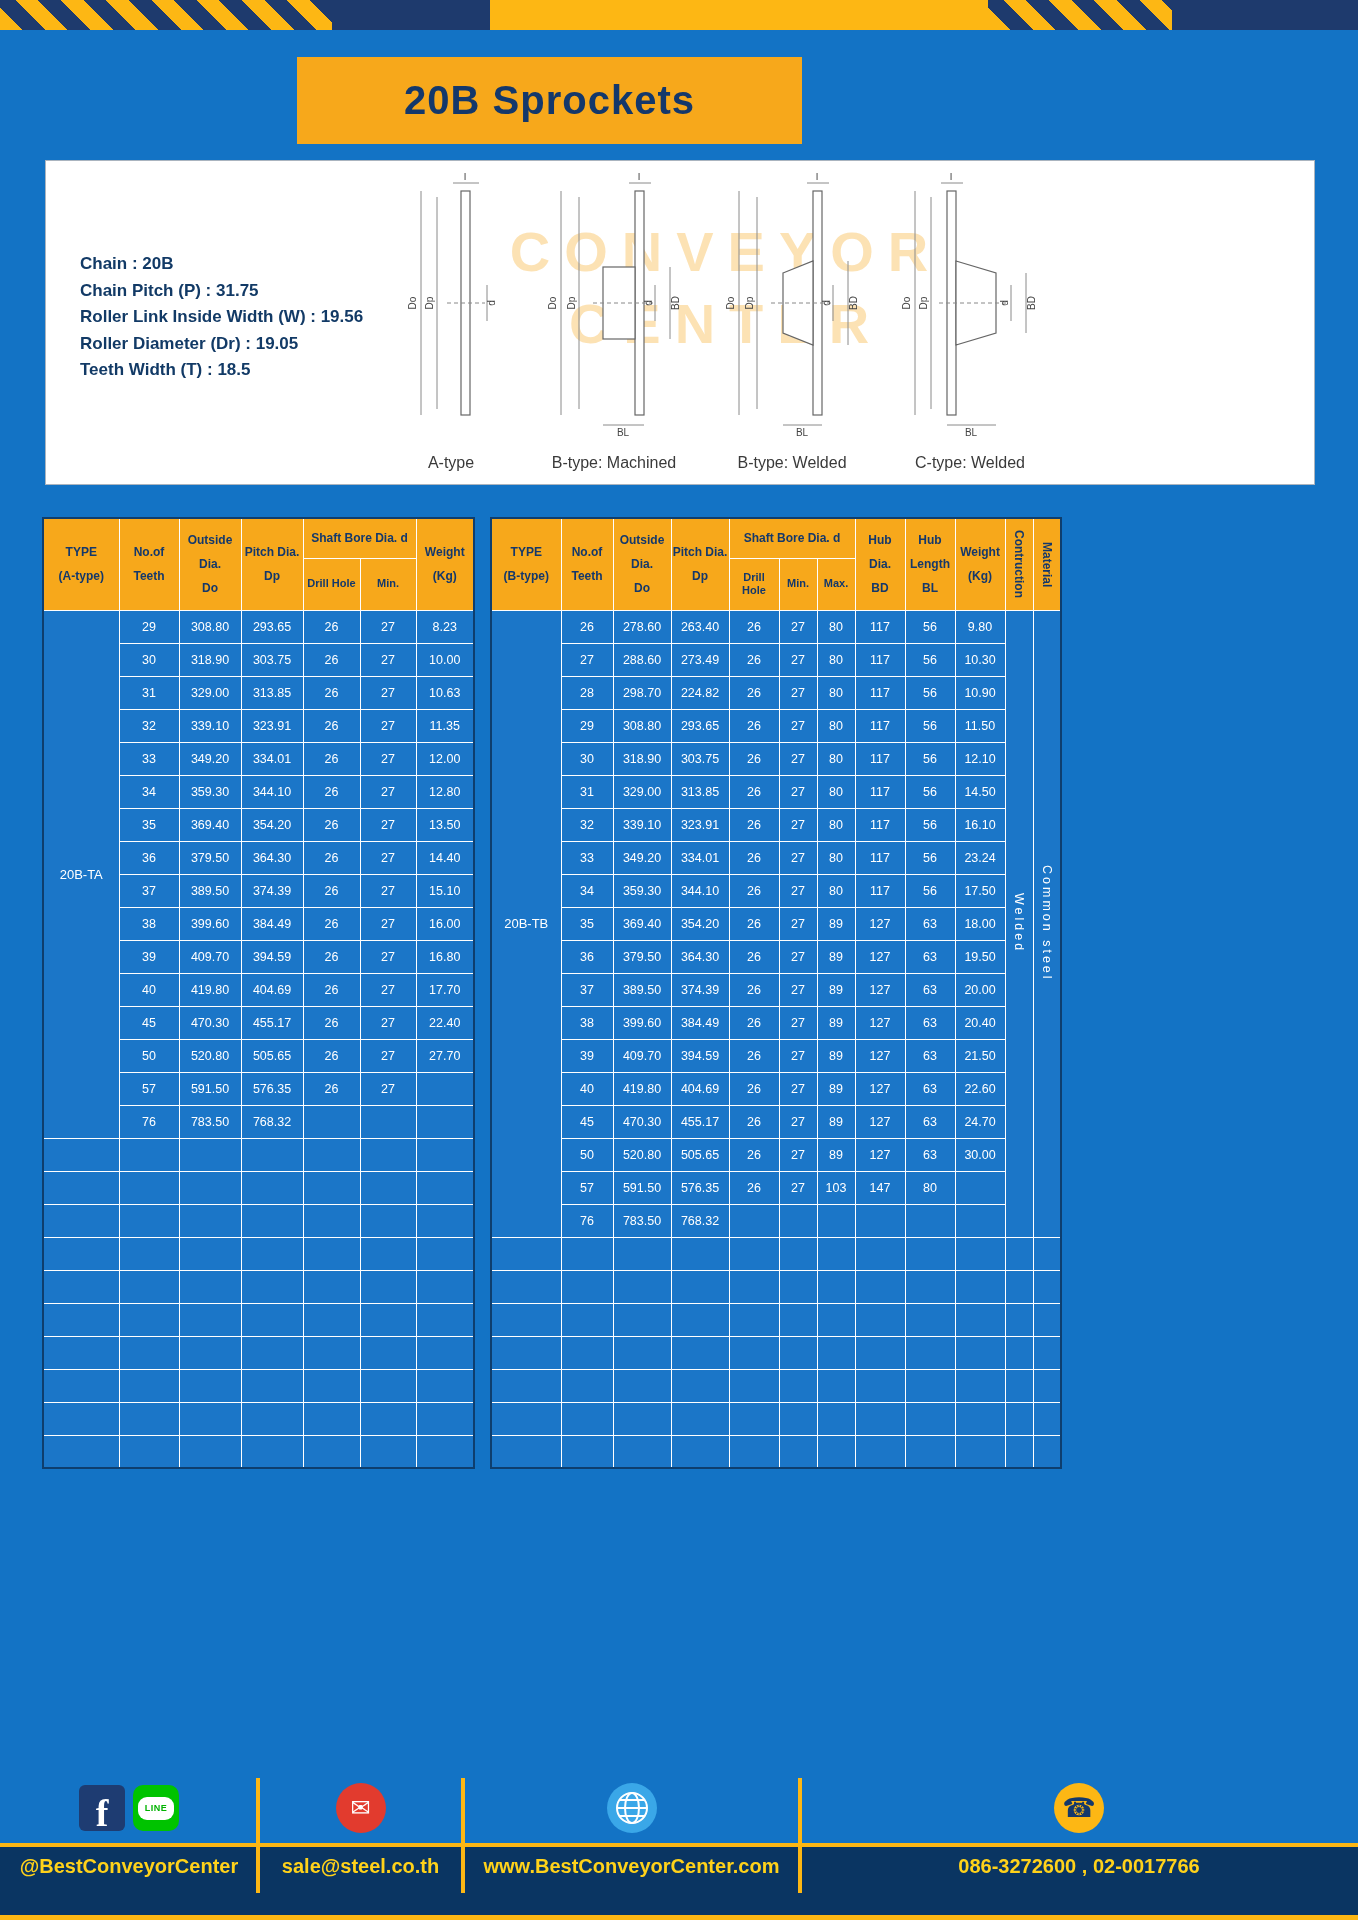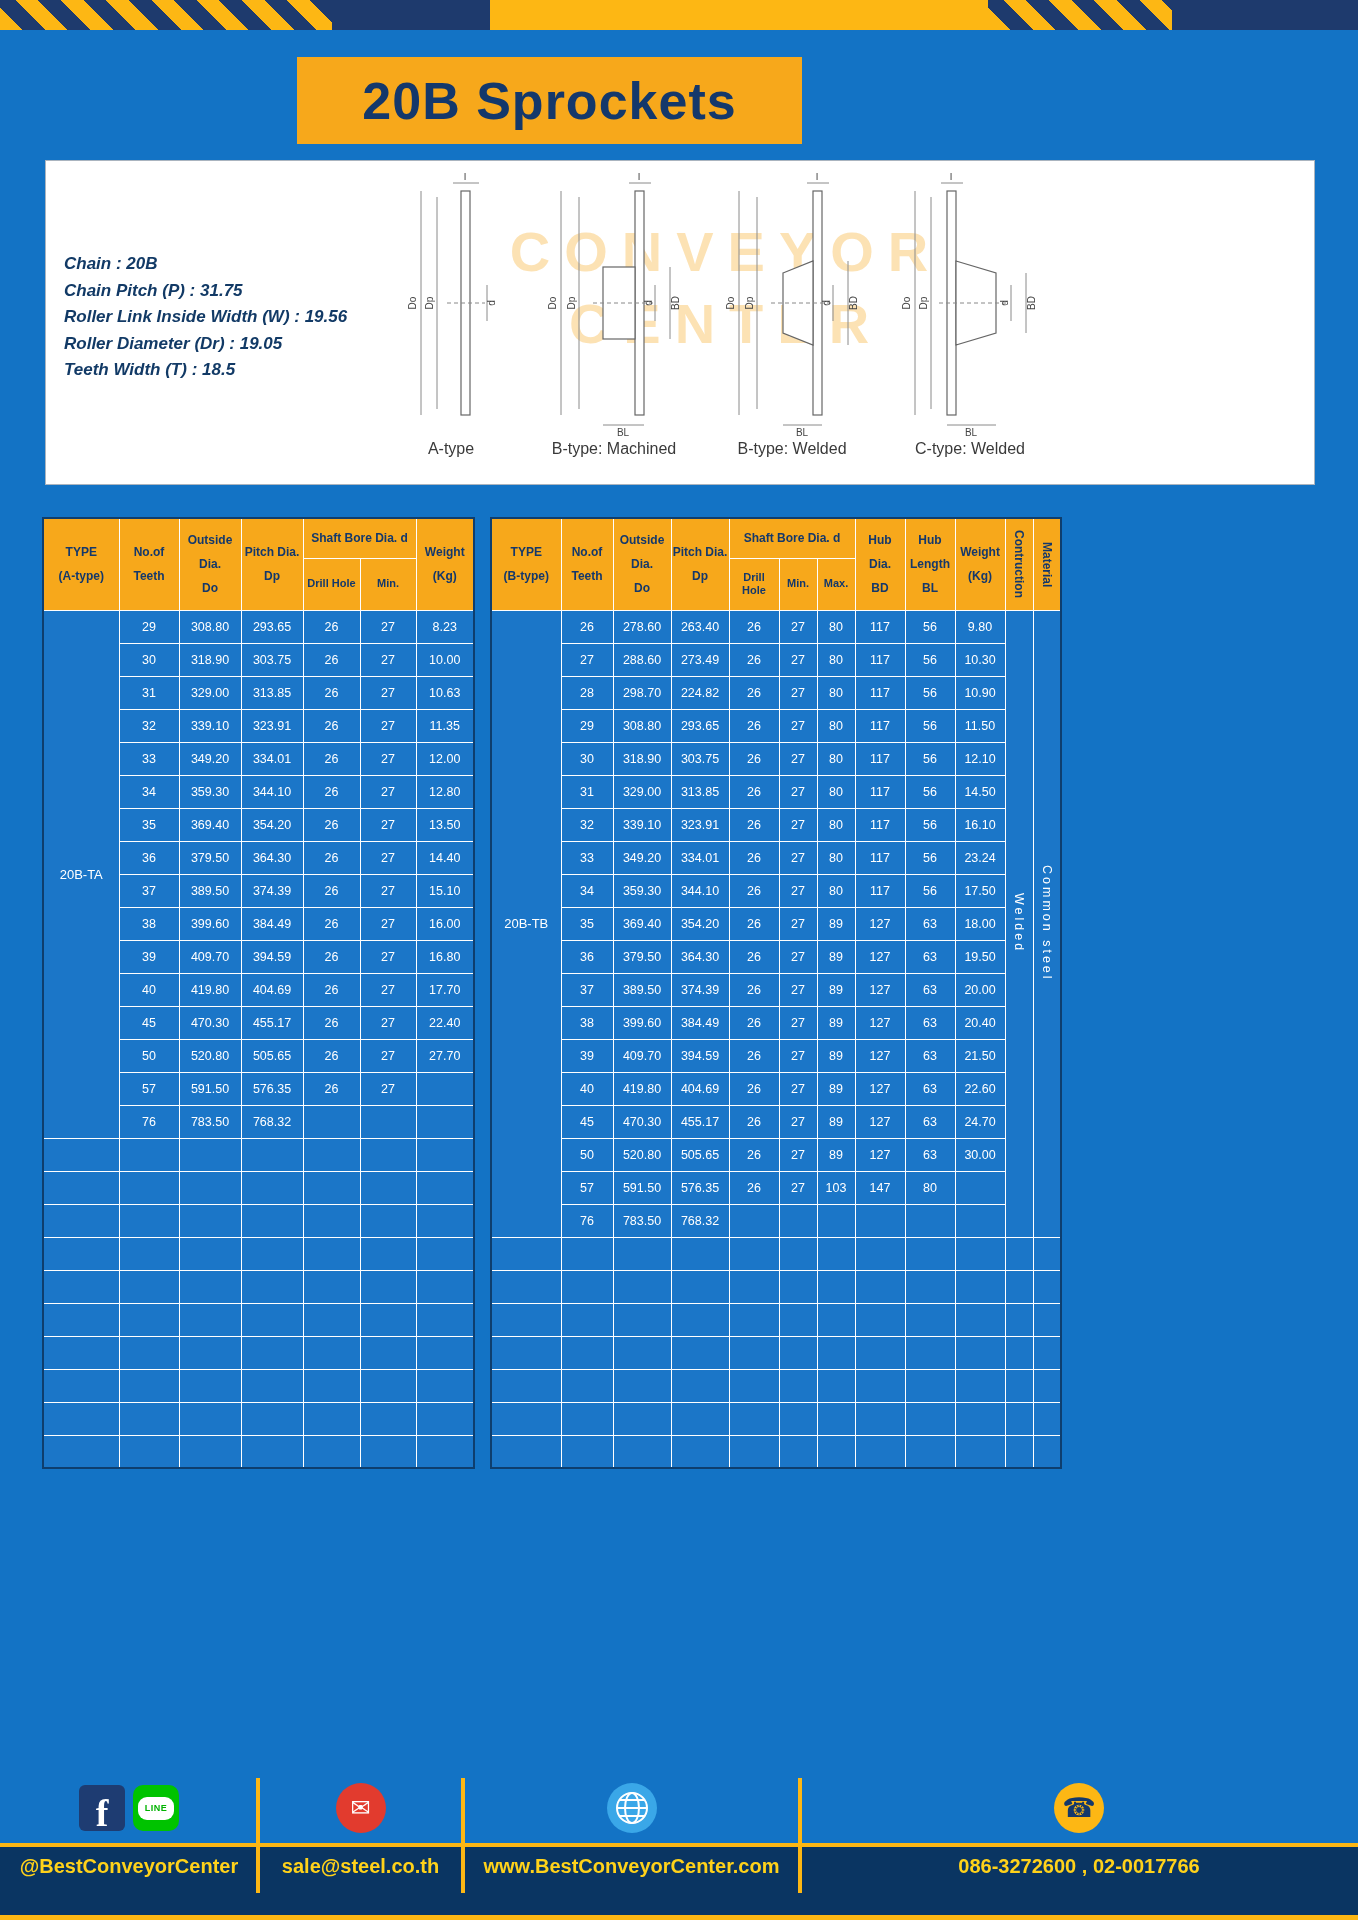--- a/index.html
+++ b/index.html
@@ -9,36 +9,36 @@
   
   .top-bar { position:absolute; top:0; left:0; width:1358px; height:30px; }
   .seg { position:absolute; top:0; height:30px; }
   .seg.stripes { background:repeating-linear-gradient(45deg,#fdb714 0 16px,#1e3a6d 16px 32px); }
   .seg.navy { background:#1e3a6d; }
   .seg.yellow { background:#fdb714; }
 
   
   .title-banner { position:absolute; left:297px; top:57px; width:505px; height:87px;
     background:#f7a81b; display:flex; align-items:center; justify-content:center; }
-  .title-banner span { font-size:52px; font-weight:bold; color:#14386b; letter-spacing:1px; }
+  .title-banner span { font-size:40px; font-weight:bold; color:#14386b; letter-spacing:1px; }
 
   
   .spec-panel { position:absolute; left:45px; top:160px; width:1270px; height:325px;
     background:#ffffff; border:1px solid #aab4bf; }
-  .spec-text { position:absolute; left:18px; top:90px;font-style:italic; }
+  .spec-text { position:absolute; left:34px; top:90px; }
   .spec-line { font-size:17px; font-weight:bold; color:#123a66; line-height:26.5px; white-space:nowrap; }
 
   .watermark { position:absolute; left:400px; top:55px; width:560px; text-align:center;
     color:rgba(247,168,27,0.33); font-weight:bold; font-size:56px; letter-spacing:14px; line-height:72px;
     pointer-events:none; }
 
   .diagrams { position:absolute; left:345px; top:12px; width:720px; height:310px;
     display:flex; gap:28px; align-items:flex-start; }
   .diagram { display:flex; flex-direction:column; align-items:center; }
-  .diagram figcaption { font-size:16px; color:#3a3a3a; margin-top:2px; }
+  .diagram figcaption { font-size:16px; color:#3a3a3a; margin-top:16px; }
   .dim { stroke:#8a8a8a; stroke-width:1; }
   .part { stroke:#666; stroke-width:1.2; fill:#fff; }
   .dash { stroke:#888; stroke-width:1; stroke-dasharray:4 3; }
   .dlabel { font-size:10px; fill:#444; font-family:"Liberation Sans", sans-serif; }
 
   
   .tables { position:absolute; left:42px; top:517px; display:flex; gap:15px; align-items:flex-start; }
   .data-table { border-collapse:collapse; table-layout:fixed; background:#1b76c8; border:2px solid #0e3e6e; }
   .data-table th { background:#f7a81b; color:#14386b; font-weight:bold; font-size:12px;
     border:1px solid #fefefe; white-space:pre-line; line-height:2.0; padding:2px 1px;

